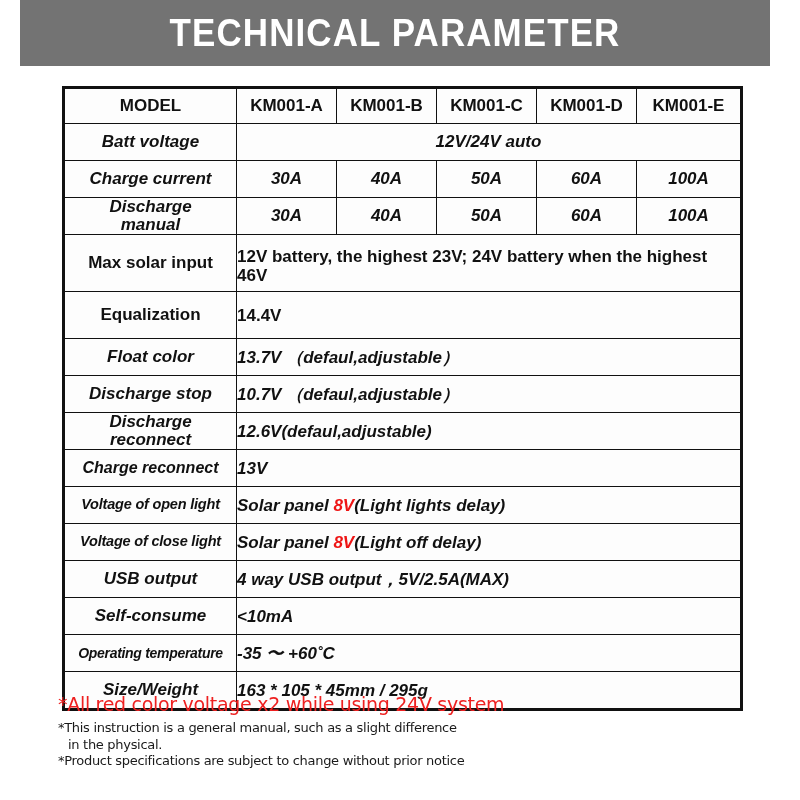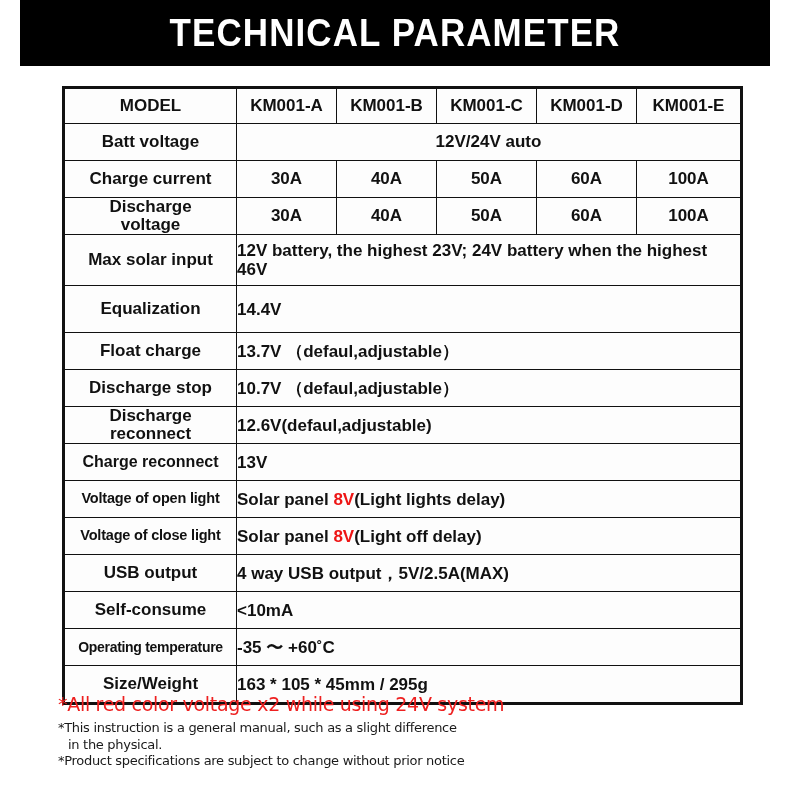--- a/index.html
+++ b/index.html
@@ -15,21 +15,21 @@
     position: relative;
   }
 
   
   .banner {
     position: absolute;
     left: 20px;
     top: 0px;
     width: 750px;
     height: 66px;
-    background: #000000;
+    background: #737373;
     display: flex;
     align-items: center;
     justify-content: center;
   }
   .banner-title {
     color: #ffffff;
     font-family: "Liberation Sans Narrow", "Liberation Sans", sans-serif;
     font-size: 38px;
     font-weight: bold;
     letter-spacing: 1.2px;
@@ -80,28 +80,28 @@
   td.vleft {
     text-align: left;
     padding: 5px 4px 5px 14px;
     line-height: 1.12;
   }
   td.vcenter {
     text-align: center;
     padding: 5px 2px;
   }
   td.vleft.two {
-    padding-top: 2px;
+    padding-top: 8px;
     padding-bottom: 2px;
   }
   .red { color: #ee1515; }
   .blk { color: #111111; }
 
   .r-tall { height: 46px; margin-top: 11px; }
-  .r-med  { height: 36px; }
+  .r-med  { height: 36px; font-style: italic; }
   .r-hdr  { height: 34px; }
 
   
   .notes {
     position: absolute;
     left: 58px;
     top: 692px;
     width: 720px;
   }
   .note {
@@ -158,21 +158,21 @@
         <td class="v r-med">30A</td>
         <td class="v r-med">40A</td>
         <td class="v r-med">50A</td>
         <td class="v r-med">60A</td>
         <td class="v r-med">100A</td>
       </tr>
 
       <tr>
         <td class="lbl r-med">
           <span class="l1">Discharge</span>
-          <span class="l1">voltage</span>
+          <span class="l1">manual</span>
         </td>
         <td class="v r-med">30A</td>
         <td class="v r-med">40A</td>
         <td class="v r-med">50A</td>
         <td class="v r-med">60A</td>
         <td class="v r-med">100A</td>
       </tr>
 
       <tr>
         <td class="lbl r-tall">Max solar input</td>
@@ -181,21 +181,21 @@
           <span class="l1">24V battery when the highest 46V</span>
         </td>
       </tr>
 
       <tr>
         <td class="lbl r-tall">Equalization</td>
         <td class="vleft r-tall red" colspan="5">14.4V</td>
       </tr>
 
       <tr>
-        <td class="lbl r-med">Float charge</td>
+        <td class="lbl r-med">Float color</td>
         <td class="vleft r-med red" colspan="5">13.7V （defaul,adjustable）</td>
       </tr>
 
       <tr>
         <td class="lbl r-med">Discharge stop</td>
         <td class="vleft r-med red" colspan="5">10.7V （defaul,adjustable）</td>
       </tr>
 
       <tr>
         <td class="lbl r-med">

